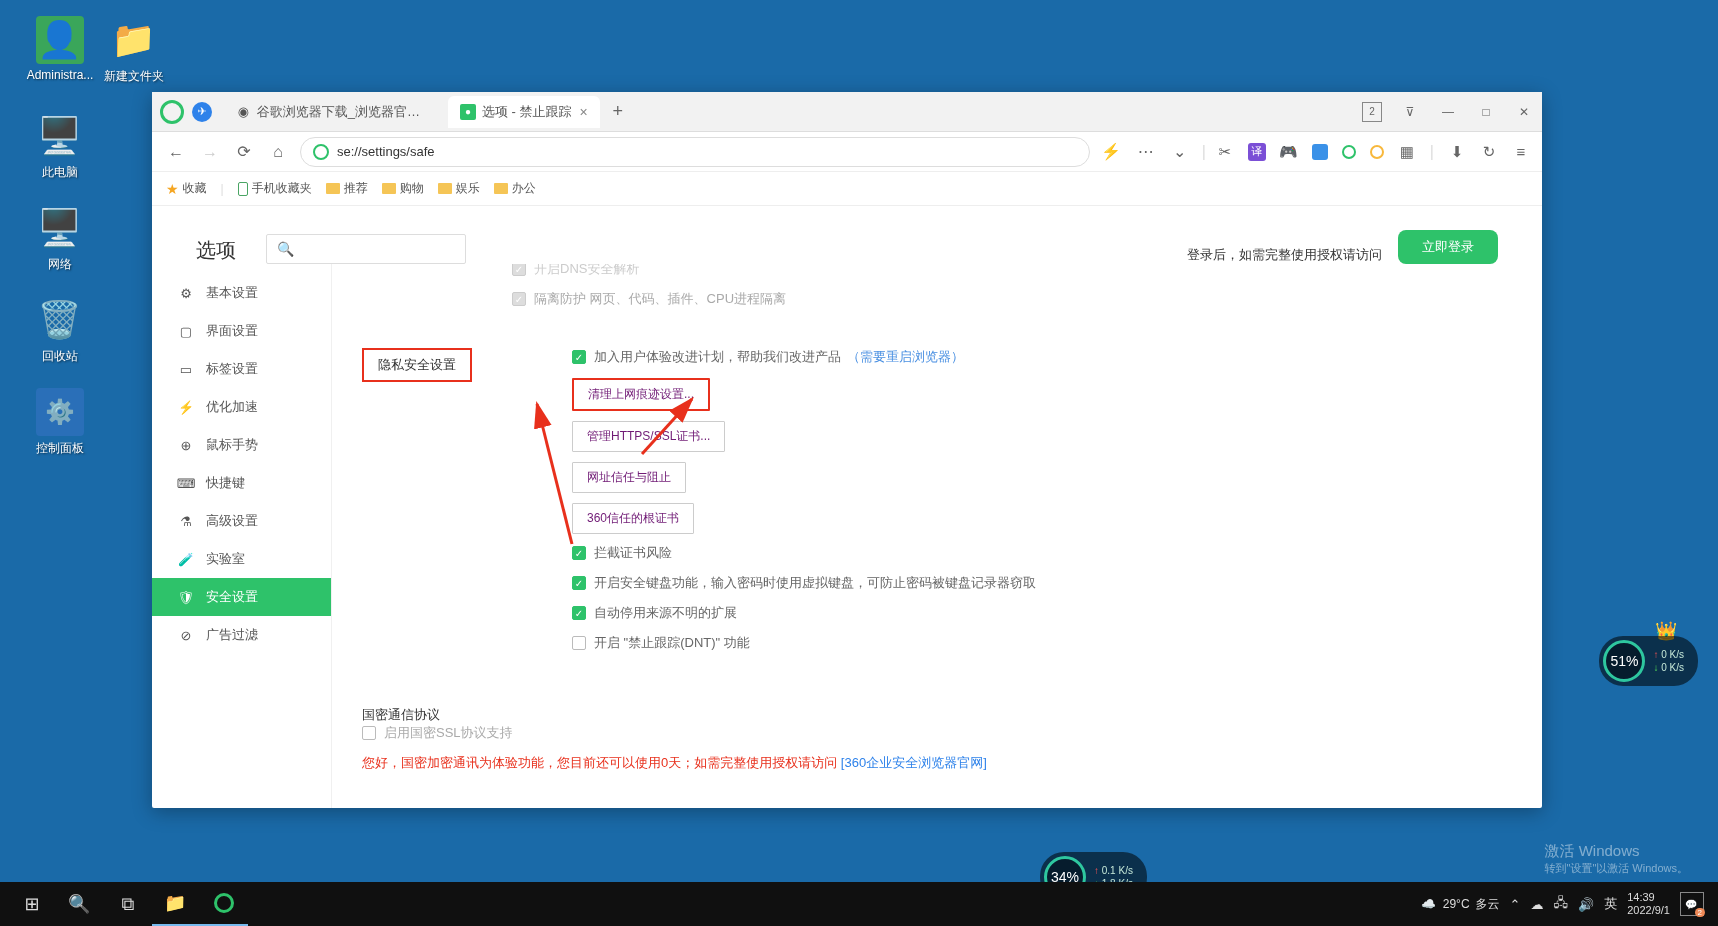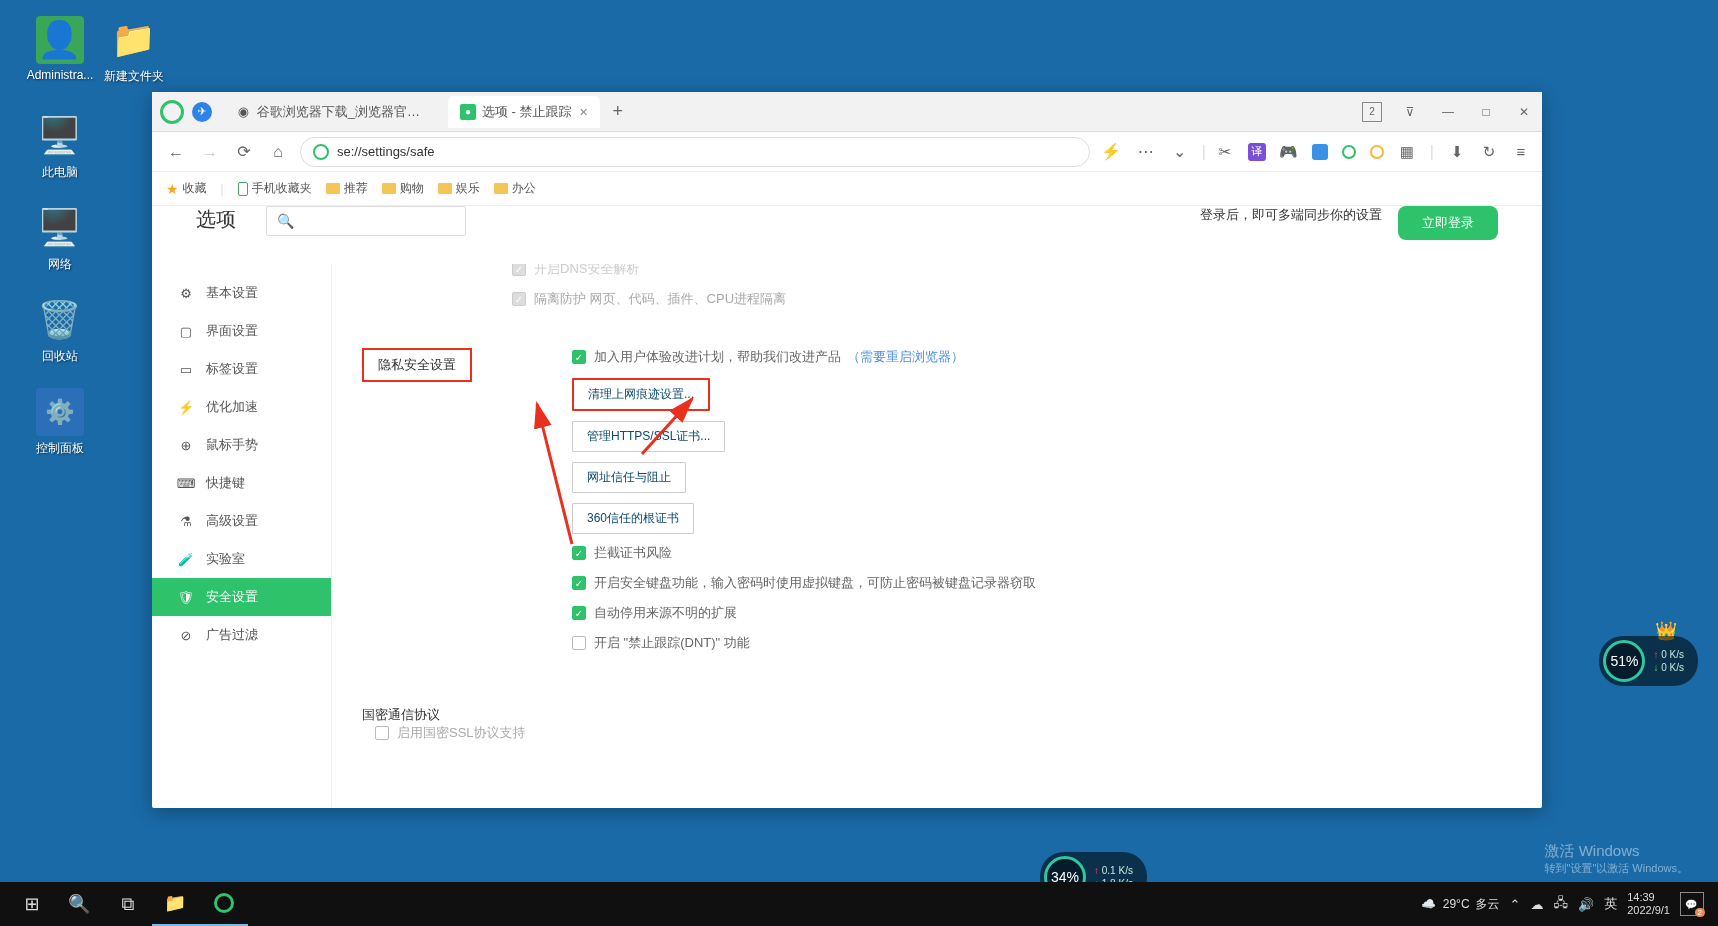--- a/index.html
+++ b/index.html
@@ -41,45 +41,45 @@
 .ti.yellow-ring { border: 2px solid #f8b83c; border-radius: 50%; width: 14px; height: 14px; }
 
 
 .bookmarks-bar { height: 34px; display: flex; align-items: center; padding: 0 14px; gap: 14px; font-size: 12px; color: #555; border-bottom: 1px solid #eee; }
 .bm-item { display: flex; align-items: center; gap: 4px; cursor: pointer; }
 .bm-star { color: #f5a623; font-size: 14px; }
 .bm-folder { width: 14px; height: 11px; background: #f5c556; border-radius: 1px; }
 .bm-mobile { width: 10px; height: 14px; border: 1.5px solid #4aa564; border-radius: 2px; }
 
 
-.settings-header { height: 58px; display: flex; align-items: flex-start; padding: 0 44px; border-bottom: none; }
+.settings-header { height: 58px; display: flex; align-items: flex-end; padding: 0 44px; border-bottom: none; }
 .settings-title { font-size: 20px; color: #333; margin-right: 30px; }
 .settings-search { width: 200px; height: 30px; border: 1px solid #ddd; border-radius: 2px; display: flex; align-items: center; padding: 0 10px; }
 .settings-search .search-icon { color: #bbb; font-size: 14px; }
 .login-prompt { margin-left: auto; font-size: 13px; color: #333; font-weight: 500; margin-right: 16px; }
 .login-btn { background: #2ec26a; color: white; border: none; padding: 8px 24px; font-size: 13px; border-radius: 8px; cursor: pointer; }
 
 
 .settings-body { display: flex; flex: 1; overflow: hidden; }
 .settings-sidebar { width: 180px; border-right: 1px solid #f0f0f0; padding-top: 10px; }
 .sidebar-item { height: 38px; display: flex; align-items: center; padding: 0 26px; font-size: 13px; color: #555; cursor: pointer; gap: 12px; }
 .sidebar-item.active { background: #2ec26a; color: white; }
 .sidebar-icon { width: 16px; height: 16px; display: inline-flex; align-items: center; justify-content: center; }
 
 .settings-content { flex: 1; padding: 0 30px 20px; overflow-y: auto; position: relative; }
 .setting-row { display: flex; align-items: flex-start; margin-bottom: 10px; }
 .section-label { width: 150px; font-size: 13px; color: #333; font-weight: 500; padding-top: 2px; }
 .section-label.boxed { border: 2px solid #e8301c; padding: 6px 14px; width: auto; margin-right: 60px; }
-.section-body { flex: 1; margin-left: 13px; }
+.section-body { flex: 1; }
 .checkbox-row { display: flex; align-items: center; font-size: 13px; color: #666; margin-bottom: 12px; }
 .chk { width: 14px; height: 14px; border: 1px solid #bbb; border-radius: 2px; margin-right: 8px; display: inline-flex; align-items: center; justify-content: center; font-size: 10px; color: white; flex-shrink: 0; }
 .chk.checked { background: #2ec26a; border-color: #2ec26a; }
 .chk.disabled { background: #ddd; border-color: #ccc; }
 .link-hint { color: #4a90e2; margin-left: 6px; }
-.btn-outline { display: inline-block; border: 1px solid #ccc; background: #fff; padding: 6px 14px; font-size: 12px; color: #0c4a6e; cursor: pointer; margin-bottom: 10px; border-radius: 1px; }
+.btn-outline { display: inline-block; border: 1px solid #ccc; background: #fff; padding: 6px 14px; font-size: 12px; color: #701a75; cursor: pointer; margin-bottom: 10px; border-radius: 1px; }
 .btn-outline.boxed { border: 2px solid #e8301c; }
 .red-text { color: #e8301c; }
 .blue-link { color: #2e82ea; }
 
 
 .arrow { position: absolute; }
 
 
 .monitor-badge { position: absolute; display: flex; align-items: center; background: rgba(0,0,0,0.55); border-radius: 24px; padding: 4px 14px 4px 4px; color: #c5e8d8; font-size: 10px; }
 .monitor-circle { width: 42px; height: 42px; border-radius: 50%; border: 3px solid #2ec79f; display: flex; align-items: center; justify-content: center; font-size: 14px; color: #fff; margin-right: 8px; background: rgba(0,0,0,0.4); }
@@ -207,21 +207,21 @@
         <span class="bm-folder"></span>
         <span>办公</span>
       </span>
   </div>
 
   <div class="settings-header">
     <div class="settings-title">选项</div>
     <div class="settings-search">
         <span class="search-icon">🔍</span>
       </div>
-    <div class="login-prompt">登录后，即可多端同步你的设置</div>
+    <div class="login-prompt">登录后，如需完整使用授权请访问</div>
     <button class="login-btn">立即登录</button>
   </div>
 
   <div class="settings-body">
     <div class="settings-sidebar">
       <div class="sidebar-item">
           <span class="sidebar-icon">⚙</span>
           <span>基本设置</span>
         </div>
       <div class="sidebar-item">
@@ -306,20 +306,21 @@
         </div>
       </div>
 
       <div class="setting-row" style="margin-top:40px;flex-direction:column;">
         <div class="section-label">国密通信协议</div>
         <div class="section-body">
           <div class="checkbox-row" style="color:#aaa;">
               <span class="chk"></span>
               <span>启用国密SSL协议支持</span>
             </div>
+          <div style="font-size:13px;"><span class="red-text">您好，国密加密通讯为体验功能，您目前还可以使用0天；如需完整使用授权请访问 </span><span class="blue-link">[360企业安全浏览器官网]</span></div>
         </div>
       </div>
 
       <svg class="arrow" style="left:180px; top:130px;" width="80" height="160">
           <defs>
             <marker id="ah1" markerWidth="10" markerHeight="10" refX="8" refY="3" orient="auto">
               <path d="M0,0 L0,6 L9,3 z" fill="#e8301c"></path>
             </marker>
           </defs>
           <line x1="60" y1="150" x2="25" y2="10" stroke="#e8301c" stroke-width="3" marker-end="url(#ah1)"></line>

